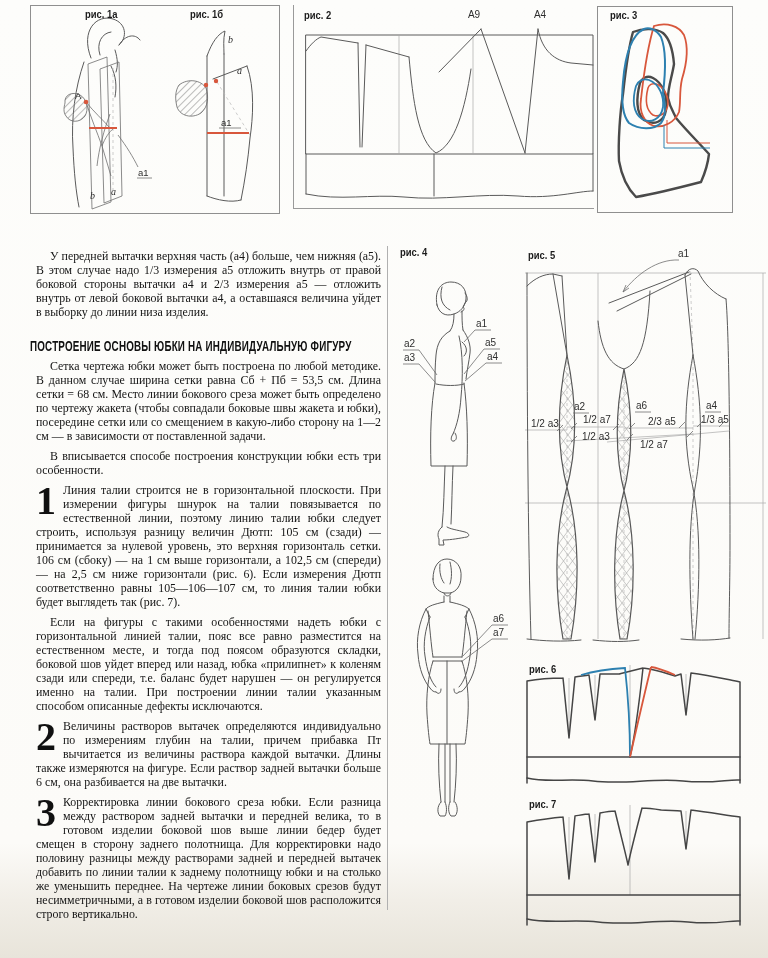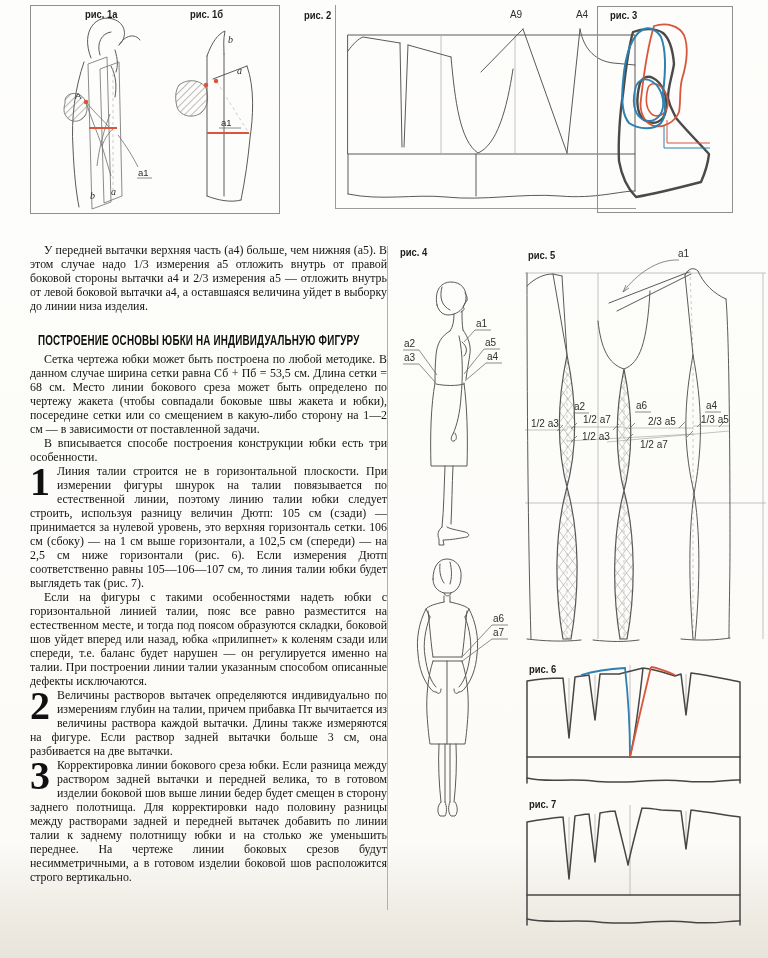--- a/index.html
+++ b/index.html
@@ -18,23 +18,23 @@
   .s-thin{stroke:#aaaaaa;fill:none;stroke-width:.7;}
   .s-dash{stroke:#b8b8b8;fill:none;stroke-width:.7;stroke-dasharray:3 3;}
   .s-red{stroke:#d8573c;fill:none;}
   .s-blue{stroke:#2d80b0;fill:none;}
   .s-thick{stroke:#4a4a4a;fill:none;stroke-width:2.4;stroke-linejoin:round;}
   .s-skirt{stroke:#454545;fill:none;stroke-width:1.5;stroke-linecap:round;stroke-linejoin:round;}
   .t{font:10px "Liberation Sans",sans-serif;fill:#2e2e2e;}
   .t9{font:9.5px "Liberation Sans",sans-serif;fill:#2e2e2e;}
   .ti{font:italic 10px "Liberation Serif",serif;fill:#2e2e2e;}
   .body-col{position:absolute;left:30px;top:243px;width:357px;font-size:11.9px;line-height:14px;}
-  .body-col p{margin:0;text-align:justify;}
+  .body-col p{margin:6px;text-align:justify;}
   p.ind{text-indent:14px;}
-  h2.heading{margin:19px 0 5px 8px;font:bold 15px/15px "Liberation Sans",sans-serif;white-space:nowrap;color:#111;}
+  h2.heading{margin:19px 0 5px 0;font:bold 15px/15px "Liberation Sans",sans-serif;white-space:nowrap;color:#111;}
   .cond{display:inline-block;transform:scaleX(.655);transform-origin:0 60%;letter-spacing:.3px;}
   .num{float:left;font:bold 40px/30px "Liberation Serif",serif;margin:3px 7px 0 0;color:#101010;}
   .divider{position:absolute;left:387px;top:246px;width:1px;height:664px;background:#b0b0b0;}
 </style>
 </head>
 <body>
 
 <div class="page">
 
   <div class="figbox b-all" style="left:30px;top:5px;width:248px;height:207px;">
@@ -69,21 +69,21 @@
         <text class="t9" x="190" y="120">а1</text>
         <path class="s-mid" stroke-width=".6" d="M188,122 L210,122"></path>
         <text class="ti" x="197" y="37">b</text>
         <text class="ti" x="206" y="68">а</text>
       </g>
     </svg>
   </div>
   <span class="figlabel" style="left:85px;top:9px;">рис. 1а</span>
   <span class="figlabel" style="left:190px;top:9px;">рис. 1б</span>
 
-  <div class="figbox b-lb" style="left:293px;top:5px;width:300px;height:203px;margin-left:42px;">
+  <div class="figbox b-lb" style="left:293px;top:5px;width:300px;height:203px;">
     <svg width="300" height="202" viewBox="0 0 300 202">
       <g>
         <path class="s-dark" d="M12,30 H299 V149 H12 Z"></path>
         <path class="s-thin" d="M105,30 V149 M179,30 V149"></path>
         <path class="s-dark" stroke-width="1.2" d="M12,46 C17,39 22,34 27,32 L64,38 M72,40 L115,52 M64,38 L66,142 M72,40 L68,142 M115,52 C119,96 124,136 142,148 C161,140 171,104 177,64 M145,67 L187,24 M187,24 L231,148 M231,148 L244,24 M244,24 C248,46 261,56 277,58 L299,60"></path>
         <path class="s-dark" d="M12,149 V189 M299,149 V186 M140,149 V191"></path>
         <path class="s-dark" stroke-width=".9" d="M12,189 C45,196 78,189 110,192 C148,196 186,188 224,191 C259,194 284,186 299,186"></path>
       </g>
       <text class="t" x="180" y="13" text-anchor="middle">А9</text>
       <text class="t" x="246" y="13" text-anchor="middle">А4</text>
@@ -107,21 +107,21 @@
   </div>
   <span class="figlabel" style="left:610px;top:10px;">рис. 3</span>
 
   <div class="body-col">
     <p class="ind">У передней вытачки верхняя часть (а4) больше, чем нижняя (а5). В этом случае надо 1/3 измерения а5 отложить внутрь от правой боковой стороны вытачки а4 и 2/3 измерения а5 — отложить внутрь от левой боковой вытачки а4, а оставшаяся величина уйдет в выборку до линии низа изделия.</p>
     <h2 class="heading"><span class="cond">ПОСТРОЕНИЕ ОСНОВЫ ЮБКИ НА ИНДИВИДУАЛЬНУЮ ФИГУРУ</span></h2>
     <p class="ind">Сетка чертежа юбки может быть построена по любой методике. В данном случае ширина сетки равна Сб + Пб = 53,5 см. Длина сетки = 68 см. Место линии бокового среза может быть определено по чертежу жакета (чтобы совпадали боковые швы жакета и юбки), посередине сетки или со смещением в какую-либо сторону на 1—2 см — в зависимости от поставленной задачи.</p>
     <p class="ind">В вписывается способе построения конструкции юбки есть три особенности.</p>
     <p class="item"><span class="num">1</span><span>Линия талии строится не в горизонтальной плоскости. При измерении фигуры шнурок на талии повязывается по естественной линии, поэтому линию талии юбки следует строить, используя разницу величин Дютп: 105 см (сзади) — принимается за нулевой уровень, это верхняя горизонталь сетки. 106 см (сбоку) — на 1 см выше горизонтали, а 102,5 см (спереди) — на 2,5 см ниже горизонтали (рис. 6). Если измерения Дютп соответственно равны 105—106—107 см, то линия талии юбки будет выглядеть так (рис. 7).</span></p>
     <p class="ind">Если на фигуры с такими особенностями надеть юбки с горизонтальной линией талии, пояс все равно разместится на естественном месте, и тогда под поясом образуются складки, боковой шов уйдет вперед или назад, юбка «прилипнет» к коленям сзади или спереди, т.е. баланс будет нарушен — он регулируется именно на талии. При построении линии талии указанным способом описанные дефекты исключаются.</p>
-    <p class="item"><span class="num">2</span><span>Величины растворов вытачек определяются индивидуально по измерениям глубин на талии, причем прибавка Пт вычитается из величины раствора каждой вытачки. Длины также измеряются на фигуре. Если раствор задней вытачки больше 3 см, она разбивается на две вытачки.</span></p>
+    <p class="item"><span class="num">2</span><span>Величины растворов вытачек определяются индивидуально по измерениям глубин на талии, причем прибавка Пт вычитается из величины раствора каждой вытачки. Длины также измеряются на фигуре. Если раствор задней вытачки больше 6 см, она разбивается на две вытачки.</span></p>
     <p class="item"><span class="num">3</span><span>Корректировка линии бокового среза юбки. Если разница между раствором задней вытачки и передней велика, то в готовом изделии боковой шов выше линии бедер будет смещен в сторону заднего полотнища. Для корректировки надо половину разницы между растворами задней и передней вытачек добавить по линии талии к заднему полотнищу юбки и на столько же уменьшить переднее. На чертеже линии боковых срезов будут несимметричными, а в готовом изделии боковой шов расположится строго вертикально.</span></p>
   </div>
 
   <div class="divider"></div>
 
   <svg class="abs" style="left:393px;top:243px;" width="130" height="660" viewBox="0 0 130 660">
     <g>
       <path class="s-dark" stroke-width=".9" d="M44,62 C41,46 49,39 58,39 C68,39 74,46 73,56 C72,64 67,69 61,71 C52,74 46,70 44,62 Z M49,44 C46,55 49,63 57,67 M72,50 C75,54 75,58 72,60 L70,64 C72,65 71,68 68,69 M61,71 C61,78 60,84 57,88 M69,68 C69,75 69,81 70,87 M57,88 C48,93 44,101 43,112 C42,123 42,132 42,140 M70,87 C75,94 78,102 77,110 C76,119 74,127 73,136 M69,99 C74,103 75,109 71,113 M66,93 C70,110 70,134 68,154 C67,170 64,182 60,191 M60,191 C57,195 58,199 61,198 C64,197 64,193 62,190 M42,140 C38,162 37,192 38,223 L74,223 C75,192 74,163 71,140 M43,141 C52,143 64,143 71,141 M52,223 C51,245 51,265 49,284 M60,223 C59,243 59,262 58,281 M49,284 C45,287 44,292 46,296 L46,302 L51,302 L50,297 C58,297 68,295 74,294 C77,293 76,290 72,289 C64,287 57,286 54,284"></path>
     </g>
     <g>

